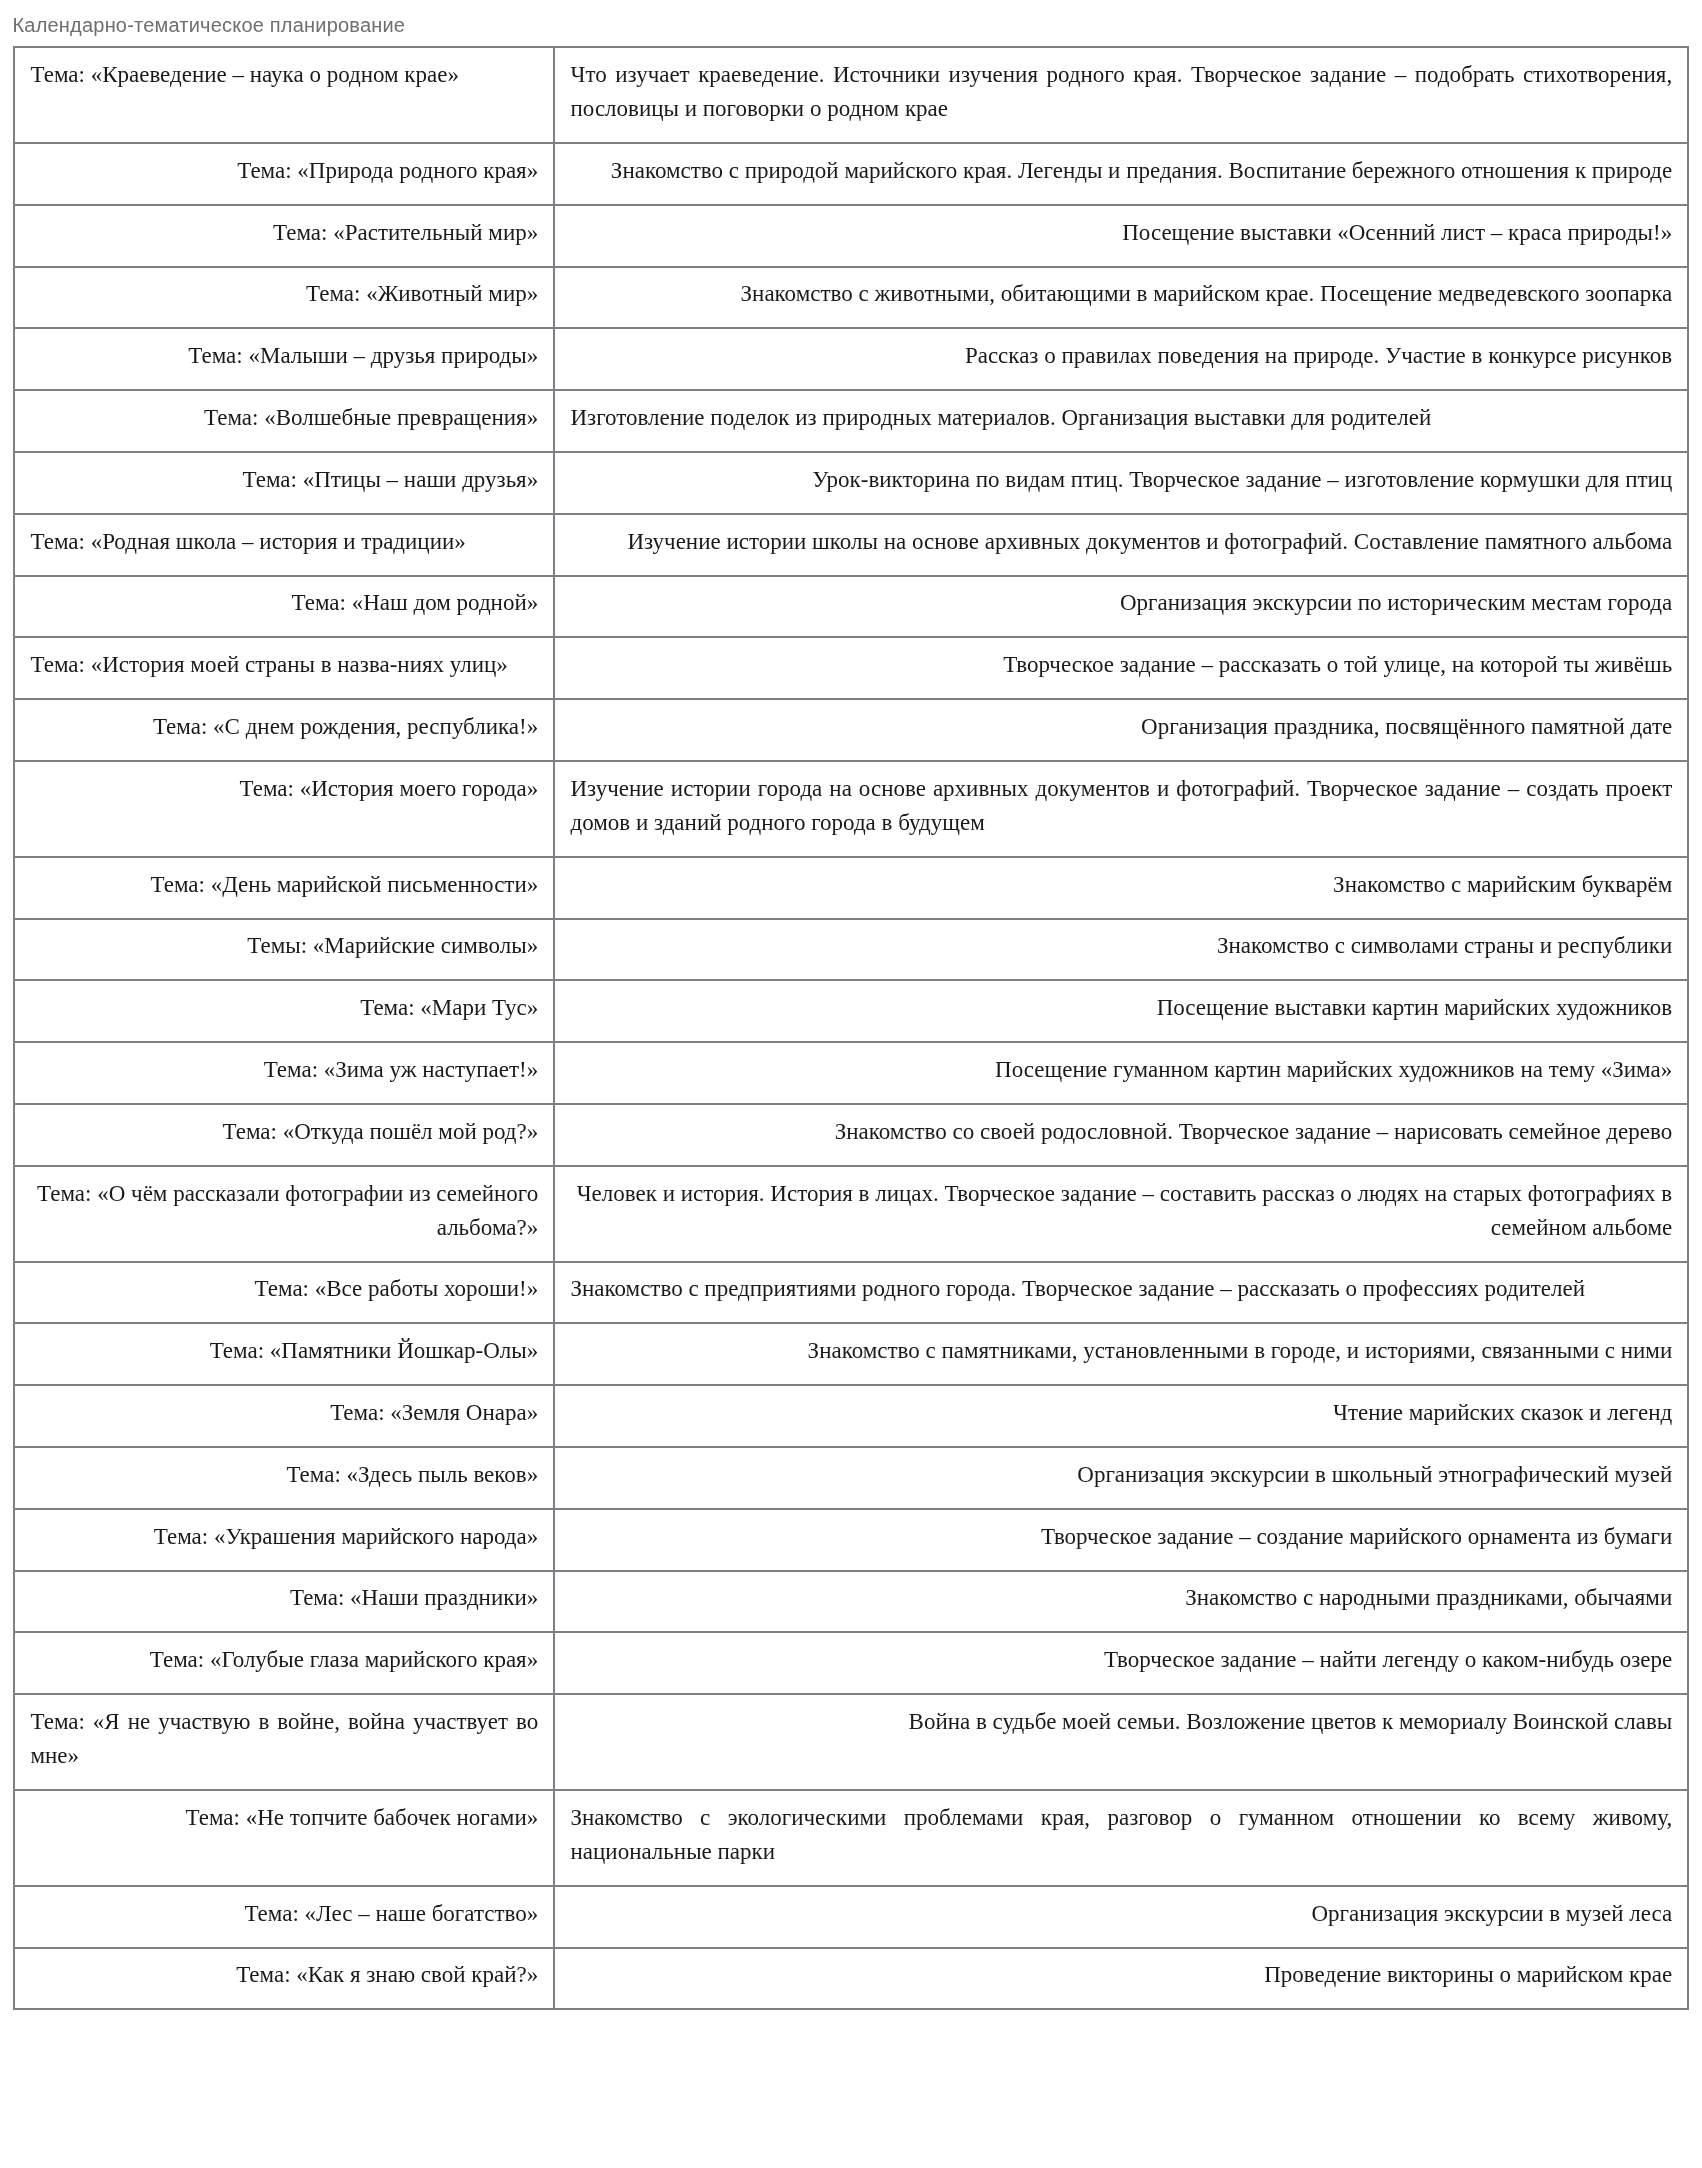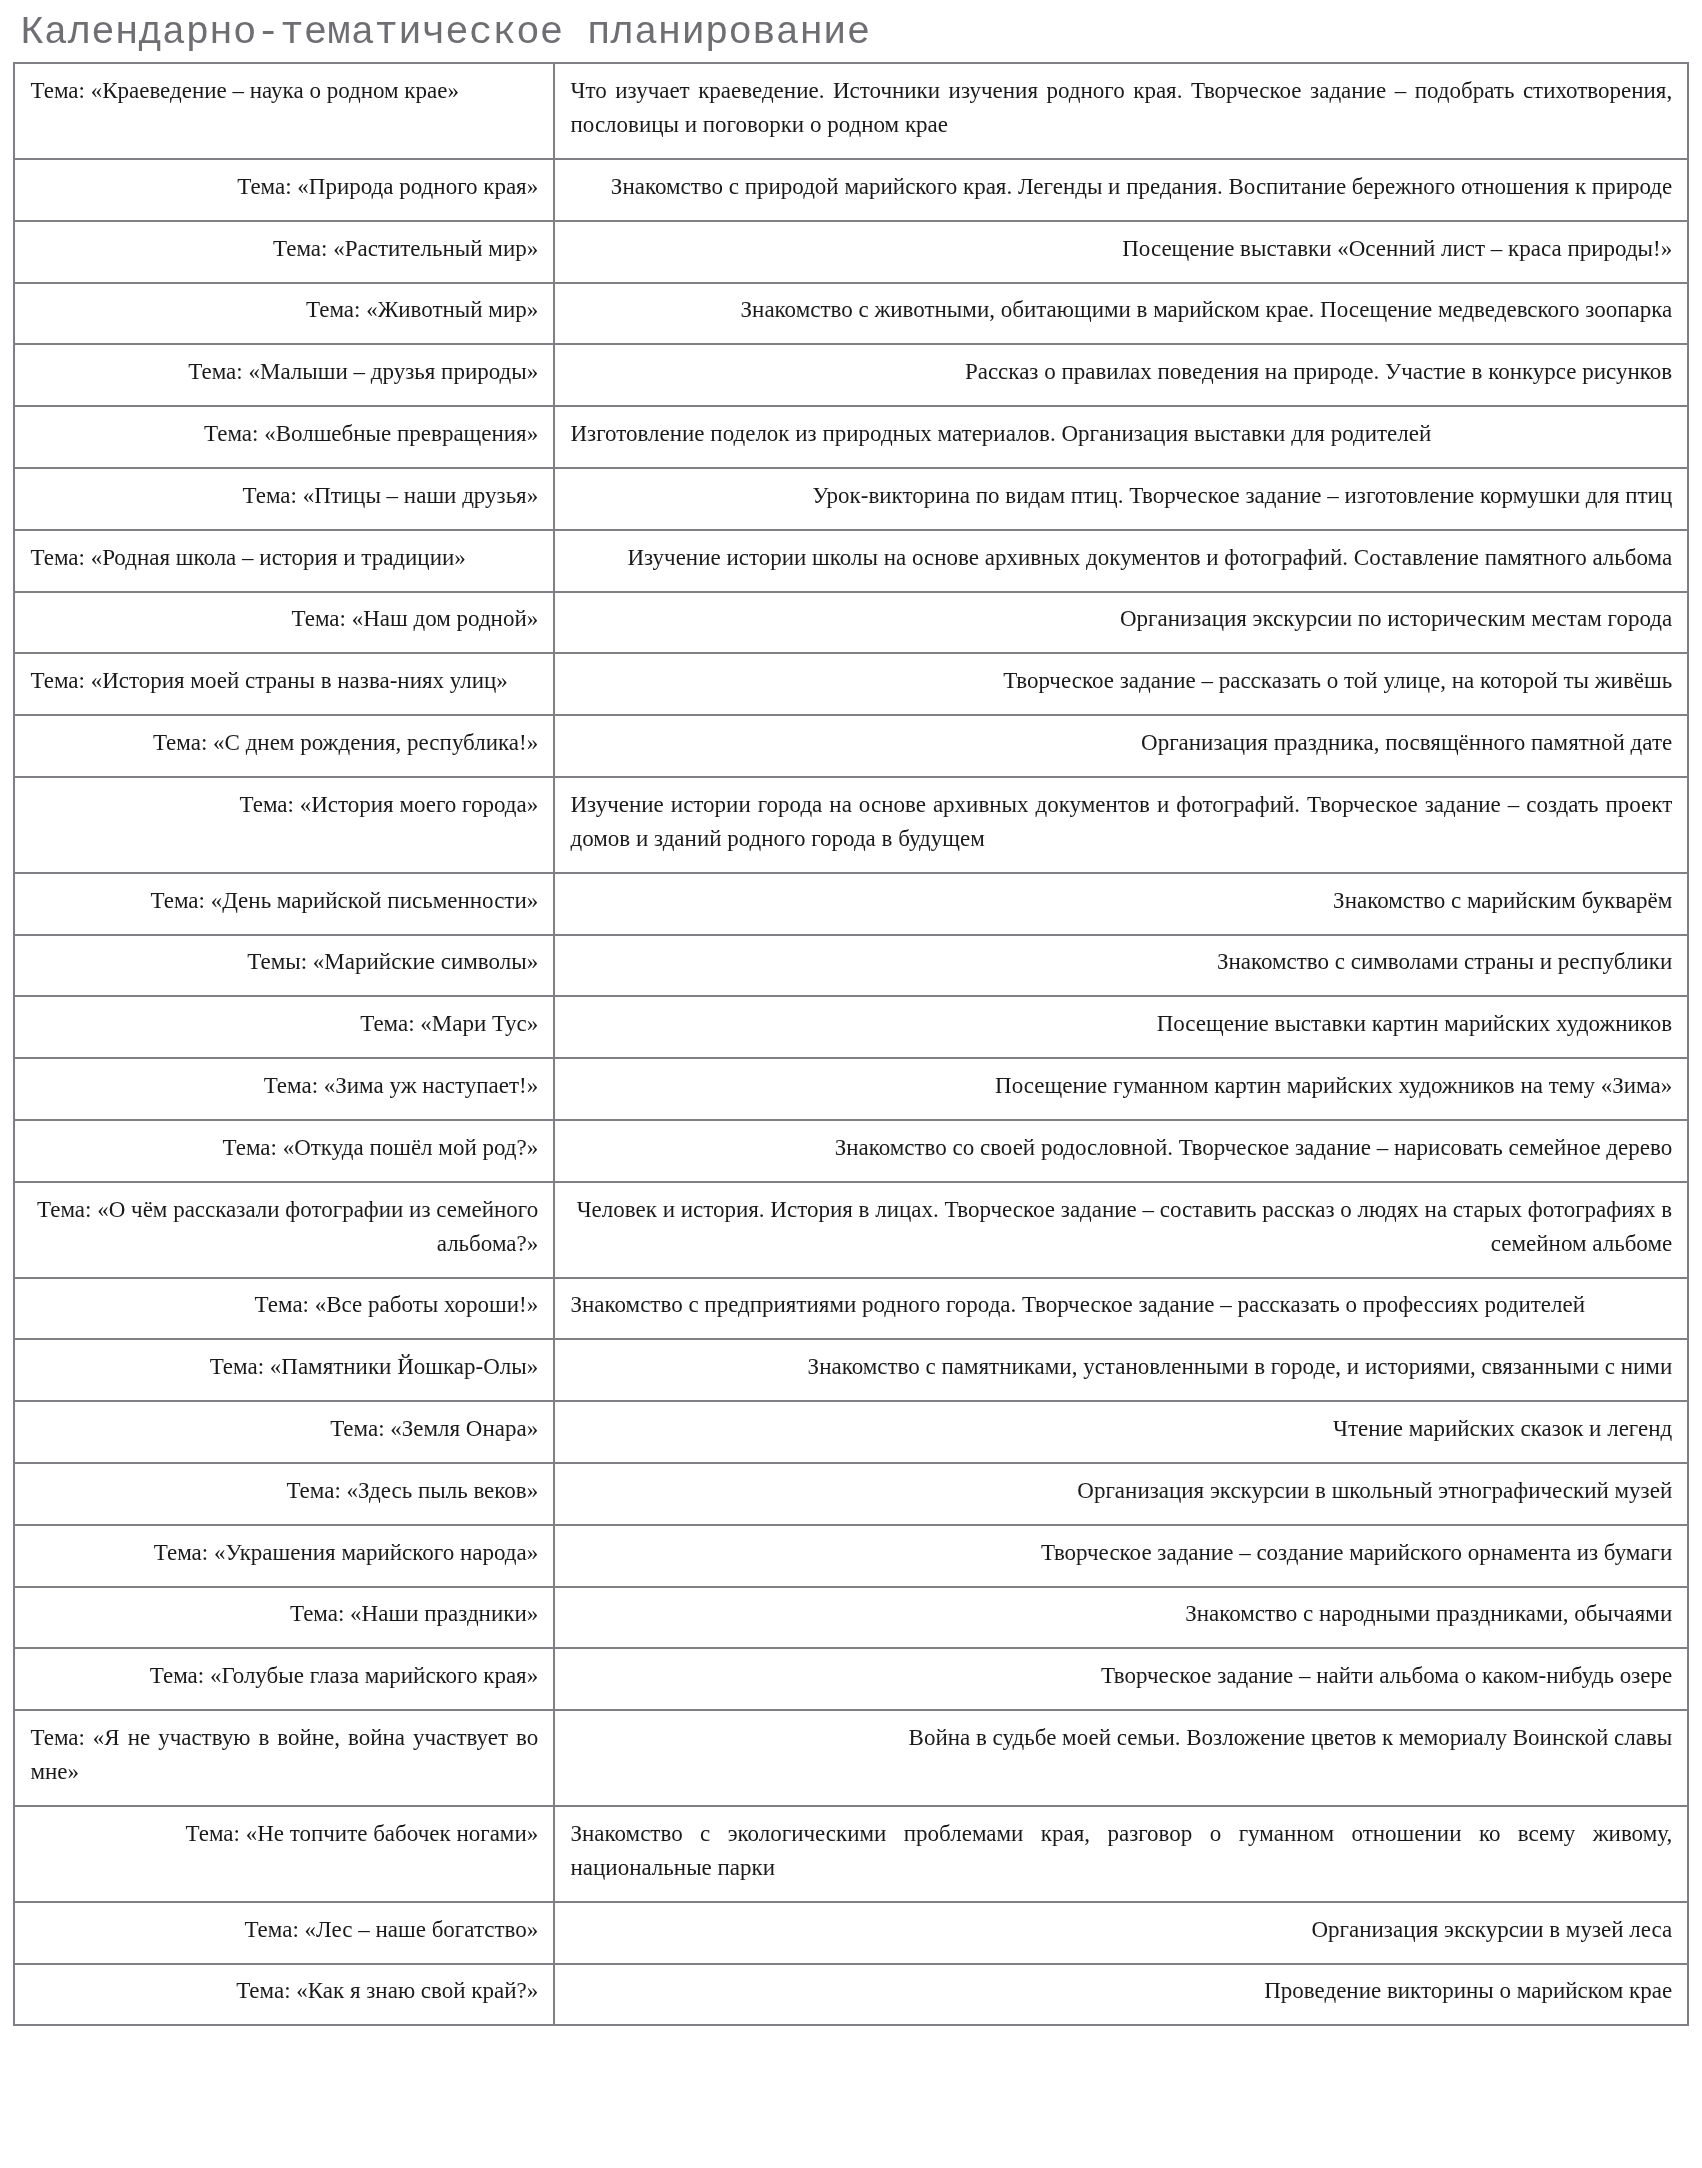--- a/index.html
+++ b/index.html
@@ -14,25 +14,25 @@
     color: #1a1a1a;
     -webkit-font-smoothing: antialiased;
   }
   .page {
     position: relative;
     width: 1703px;
     min-height: 2168px;
     box-sizing: border-box;
   }
   .doc-title {
-    margin: 8px;
+    margin: 0;
     padding: 5.3px 0 0 12.5px;
-    font-family: Liberation Mono, monospace;
+    font-family: Liberation Sans, sans-serif;
     font-weight: 400;
-    font-size: 39px;
+    font-size: 20px;
     line-height: 41px;
     color: #6e6e73;
     letter-spacing: 0.2px;
     white-space: nowrap;
   }
   .table-wrap {
     padding: 0 16px 0 12.5px;
   }
   table.plan-table {
     width: 1674px;
@@ -165,21 +165,21 @@
           <tr>
             <td class="topic-cell left">Тема: «Украшения марийского народа»</td>
             <td class="content-cell left">Творческое задание – создание марийского орнамента из бумаги</td>
           </tr>
           <tr>
             <td class="topic-cell left">Тема: «Наши праздники»</td>
             <td class="content-cell left">Знакомство с народными праздниками, обычаями</td>
           </tr>
           <tr>
             <td class="topic-cell left">Тема: «Голубые глаза марийского края»</td>
-            <td class="content-cell left">Творческое задание – найти альбома о каком-нибудь озере</td>
+            <td class="content-cell left">Творческое задание – найти легенду о каком-нибудь озере</td>
           </tr>
           <tr>
             <td class="topic-cell just">Тема: «Я не участвую в войне, война участвует во мне»</td>
             <td class="content-cell left">Война в судьбе моей семьи. Возложение цветов к мемориалу Воинской славы</td>
           </tr>
           <tr>
             <td class="topic-cell left">Тема: «Не топчите бабочек ногами»</td>
             <td class="content-cell just">Знакомство с экологическими проблемами края, разговор о гуманном отношении ко всему живому, национальные парки</td>
           </tr>
           <tr>

